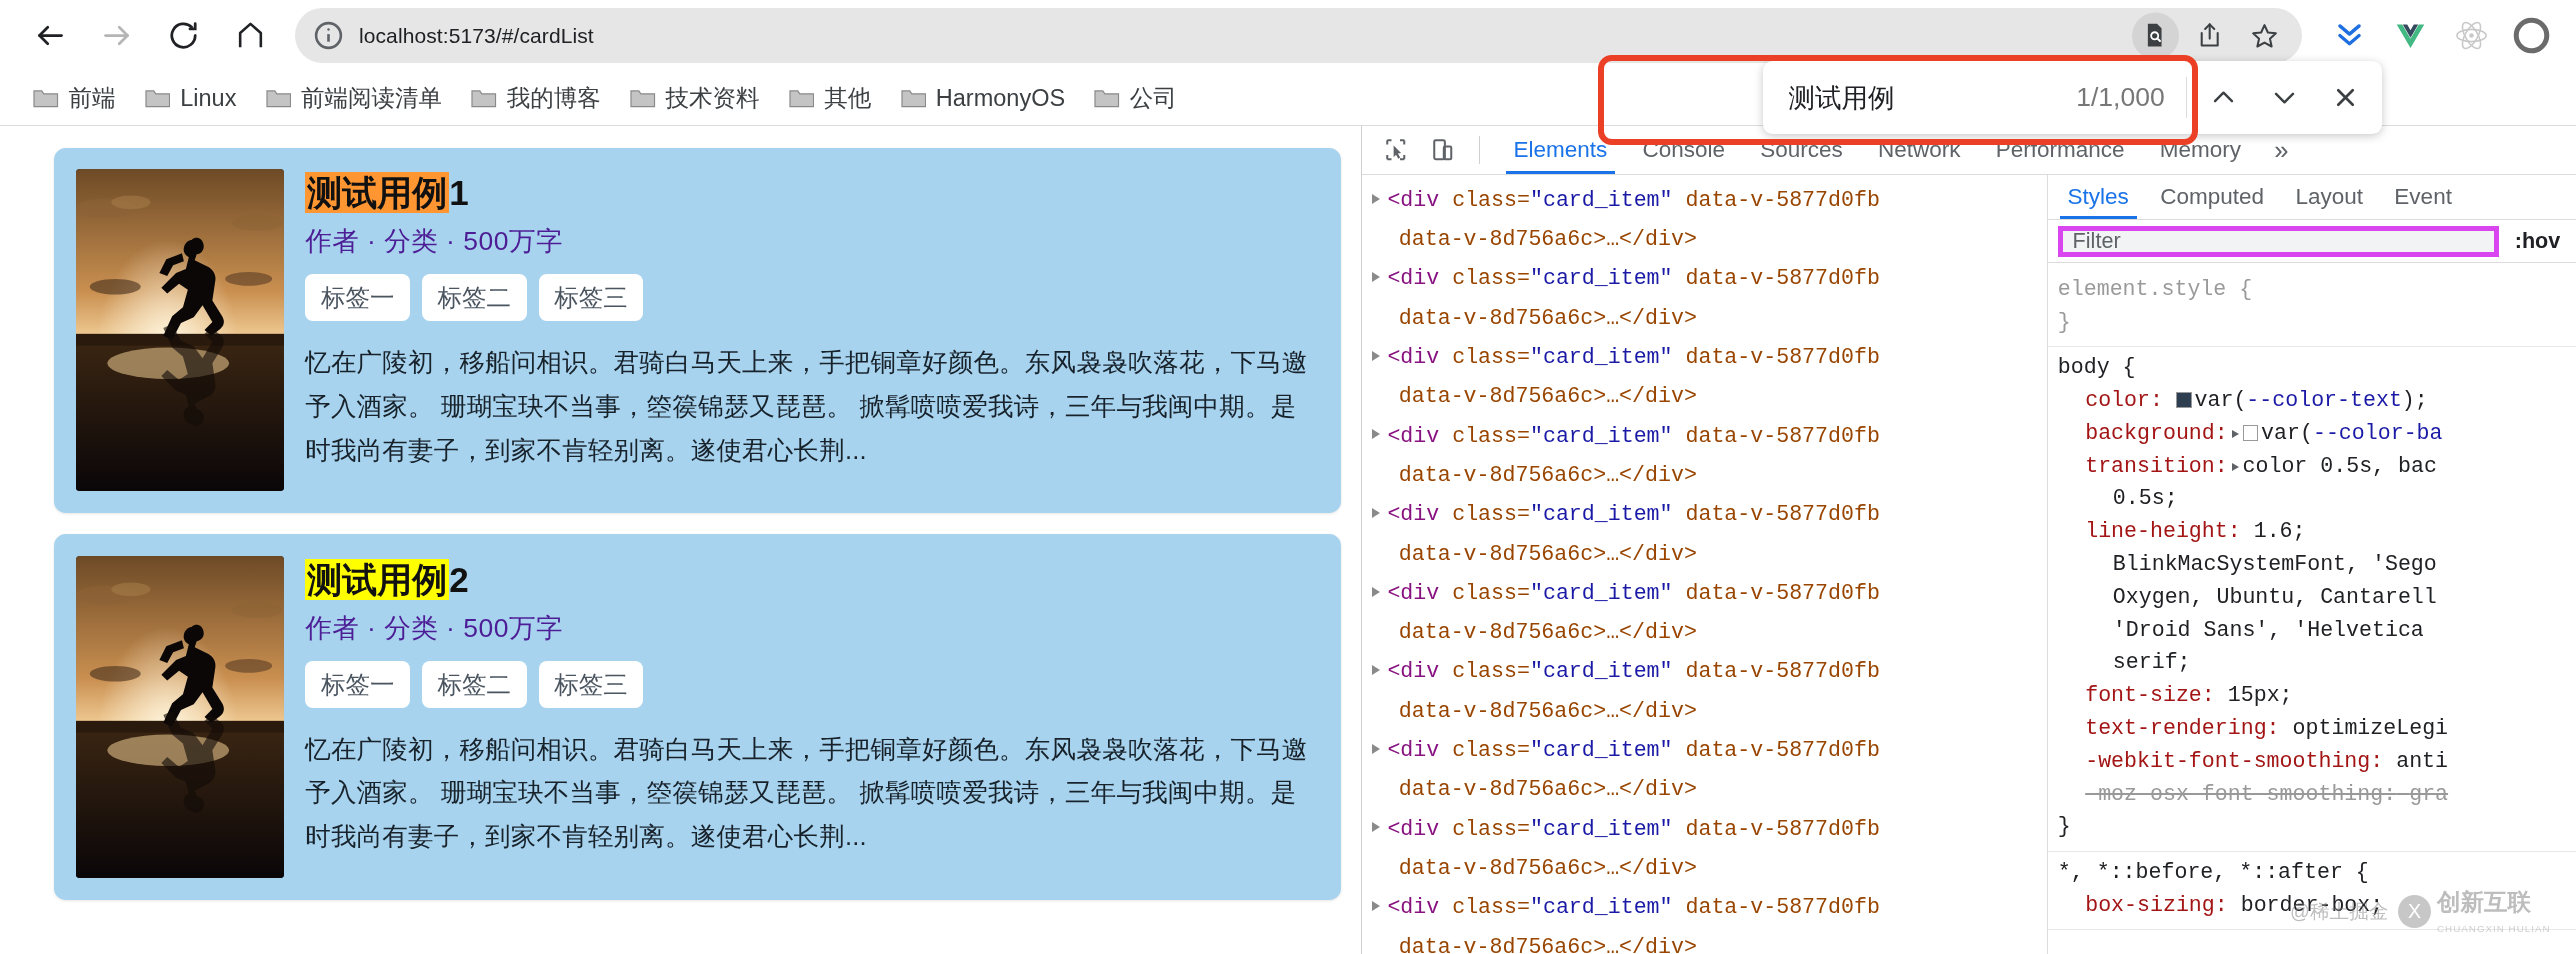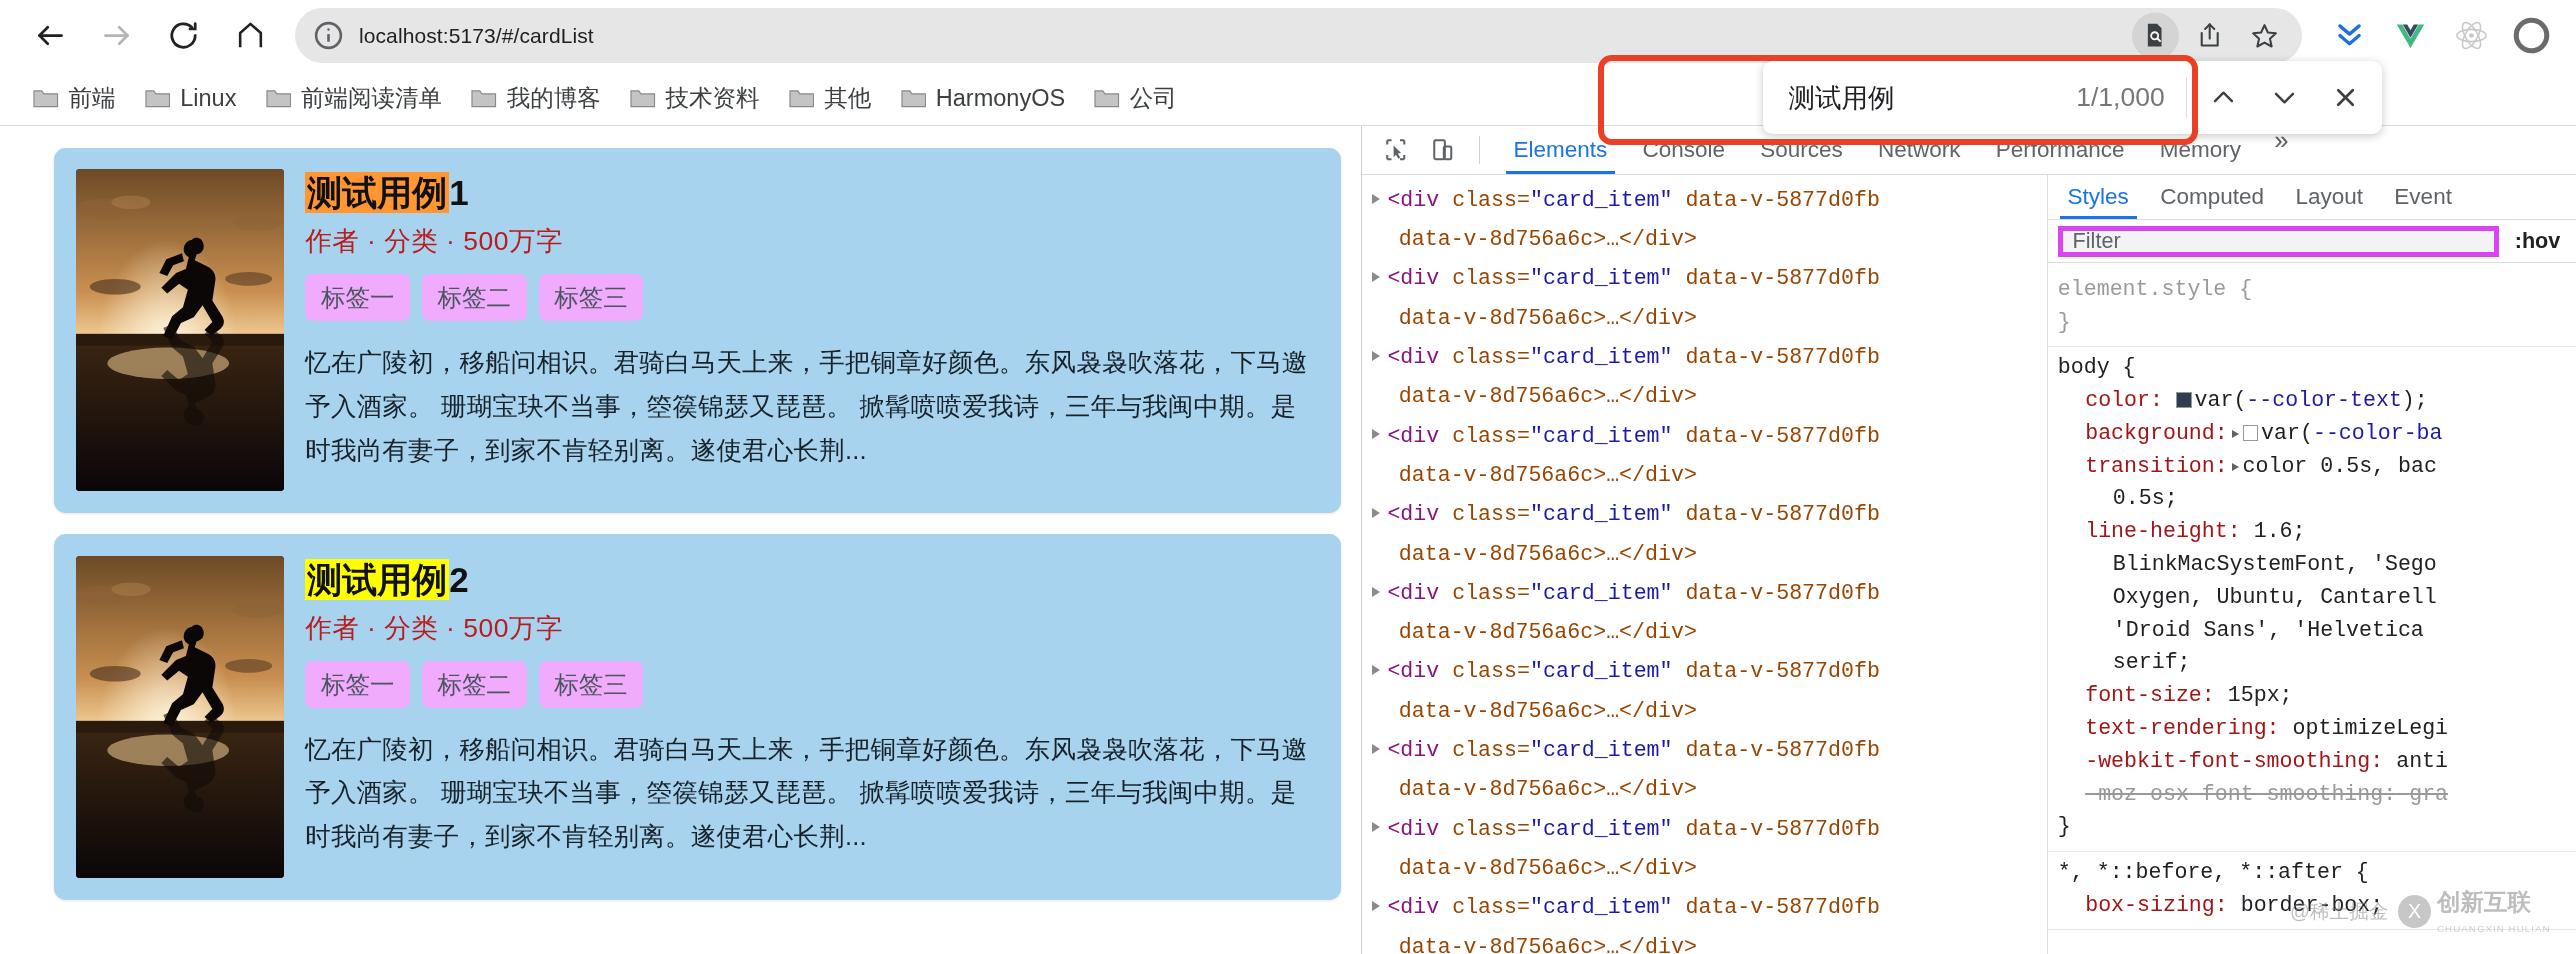--- a/index.html
+++ b/index.html
@@ -120,27 +120,27 @@
     color: #111;
     line-height: 1.25;
     margin-bottom: 7.8px;
   }
   .hl { padding: 1px 2px; }
   .hl-current { background: #ff9632; }
   .hl-normal  { background: #ffff00; }
 
   .card-meta {
     font-size: 26.5px;
-    color: #b91c1c;
+    color: #4c1d95;
     margin-bottom: 15.7px;
     letter-spacing: 0.5px;
   }
   .card-tags { display:flex; gap: 11.8px; margin-bottom: 19.6px; }
   .tag {
-    background: #f0abfc;
+    background: #ffffff;
     border-radius: 7.8px;
     padding: 6.9px 15.7px;
     font-size: 24.5px;
     color: #4a5560;
   }
   .card-desc {
     font-size: 25.5px;
     color: #17222b;
     line-height: 1.72;
     letter-spacing: 0.2px;
@@ -163,21 +163,21 @@
     display: flex;
     align-items: center;
     border-bottom: 1px solid #dcdcdc;
     padding-left: 13.7px;
     gap: 5.9px;
     flex: 0 0 auto;
     background:#fff;
   }
   .dt-icobtn { width: 41px; height: 37px; display:flex; align-items:center; justify-content:center; }
   .dt-sep { width:1px; height: 27.4px; background:#d0d0d0; margin: 0 9.8px; }
-  .dt-tabs { display:flex; align-items:flex-start; gap: 0px; height: 100%; }
+  .dt-tabs { display:flex; align-items:center; gap: 0px; height: 100%; }
   .dt-tab {
     font-size: 22.5px;
     color: #5f6368;
     padding: 0 17.6px;
     height: 100%;
     display:flex; align-items:center;
     position: relative;
   }
   .dt-tab.active { color: #1a73e8; }
   .dt-tab.active::after {

